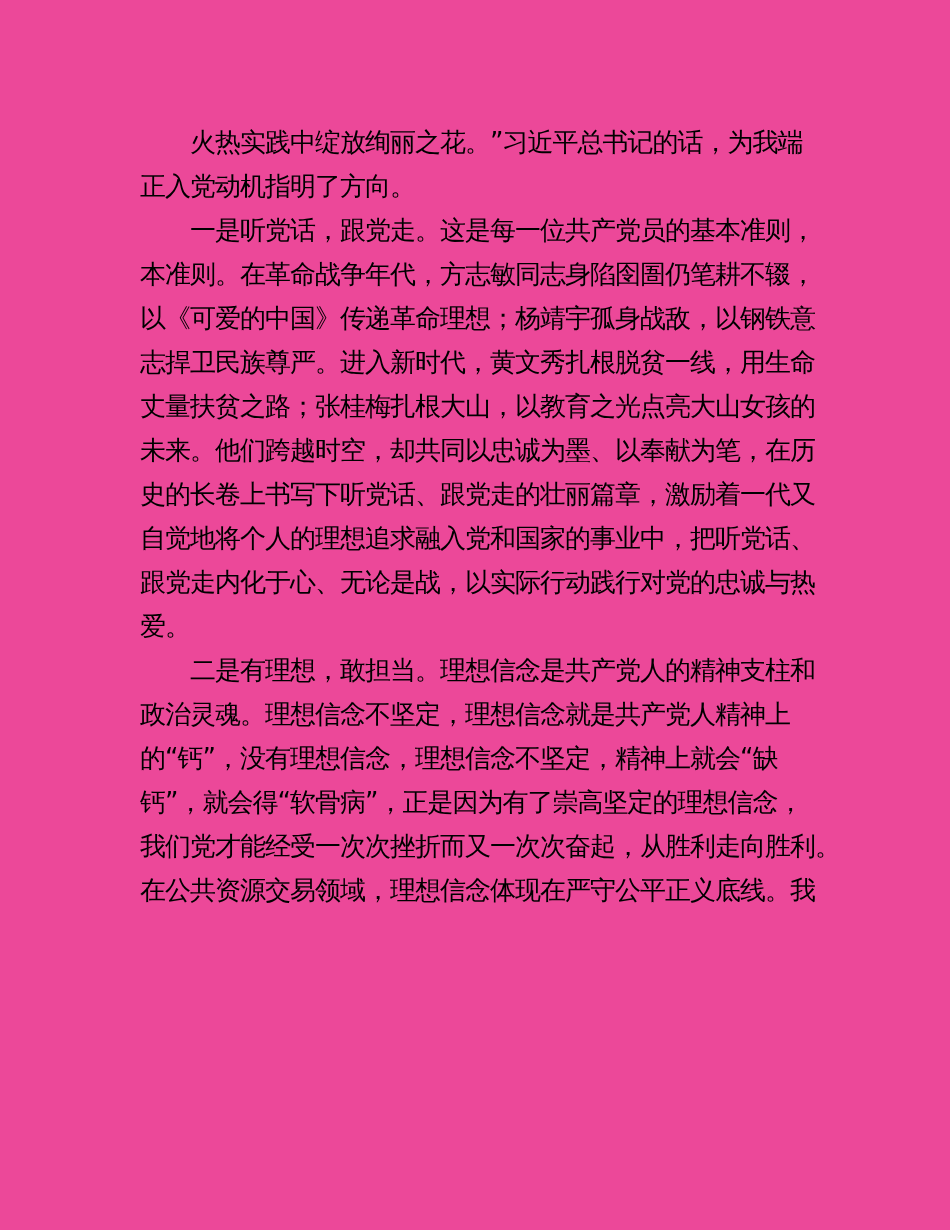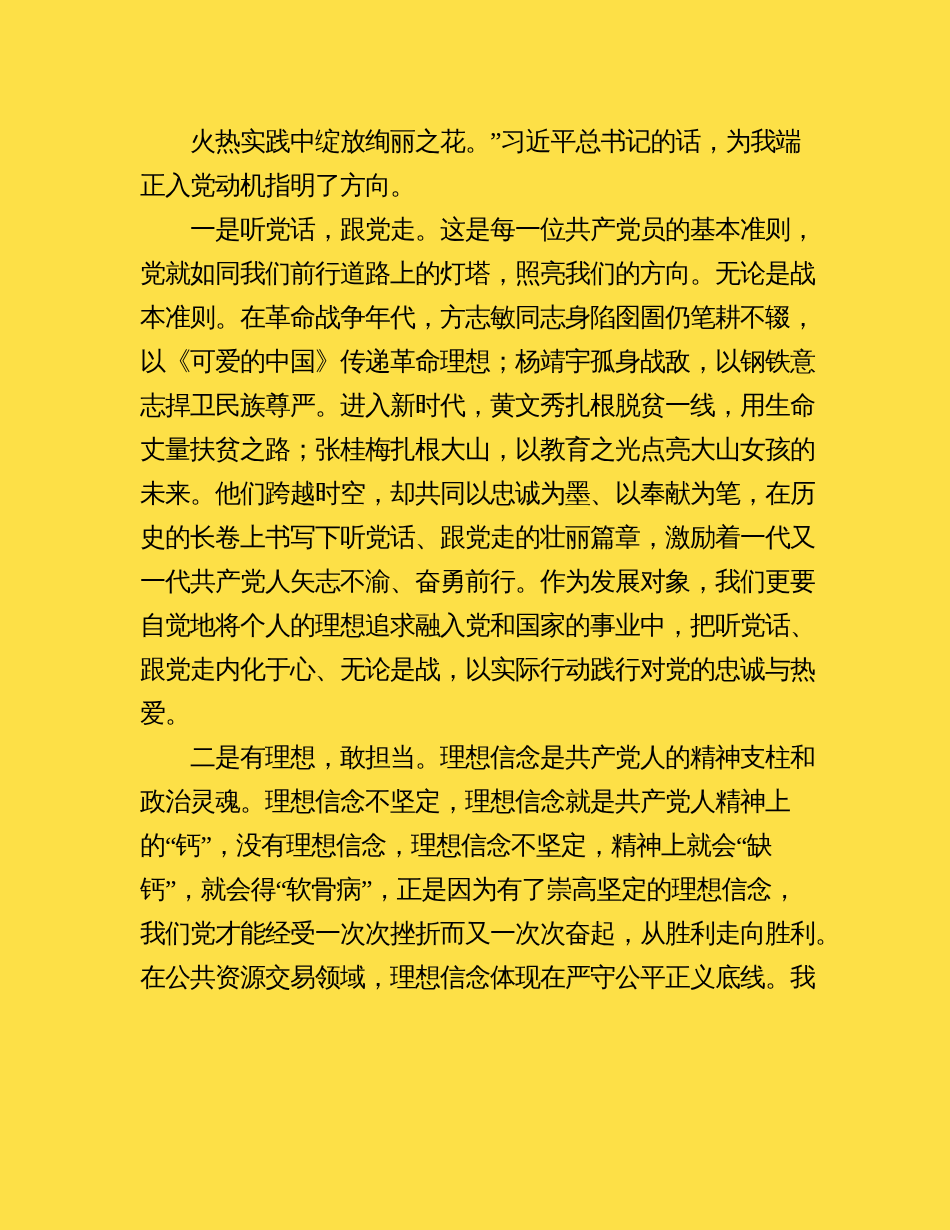--- a/index.html
+++ b/index.html
@@ -31,36 +31,34 @@
     letter-spacing: -1px;
     white-space: nowrap;
     text-align: left;
     overflow: visible;
   }
   .line.indent { padding-left: 50px; }
 </style>
 </head>
 <body>
 
-<div class="page" style="background: #fde047; font-family: Liberation Serif, serif;">
+<div class="page" style="background: #ec4899;">
   <div class="doc" id="doc-mount" style="color: rgb(0, 0, 0);">
       <div class="paragraph">
         <div class="line indent">火热实践中绽放绚丽之花。”习近平总书记的话，为我端</div>
         <div class="line">正入党动机指明了方向。</div>
       </div>
       <div class="paragraph">
         <div class="line indent">一是听党话，跟党走。这是每一位共产党员的基本准则，</div>
-        <div class="line">党就如同我们前行道路上的灯塔，照亮我们的方向。无论是战</div>
         <div class="line">本准则。在革命战争年代，方志敏同志身陷囹圄仍笔耕不辍，</div>
         <div class="line">以《可爱的中国》传递革命理想；杨靖宇孤身战敌，以钢铁意</div>
         <div class="line">志捍卫民族尊严。进入新时代，黄文秀扎根脱贫一线，用生命</div>
         <div class="line">丈量扶贫之路；张桂梅扎根大山，以教育之光点亮大山女孩的</div>
         <div class="line">未来。他们跨越时空，却共同以忠诚为墨、以奉献为笔，在历</div>
         <div class="line">史的长卷上书写下听党话、跟党走的壮丽篇章，激励着一代又</div>
-        <div class="line">一代共产党人矢志不渝、奋勇前行。作为发展对象，我们更要</div>
         <div class="line">自觉地将个人的理想追求融入党和国家的事业中，把听党话、</div>
         <div class="line">跟党走内化于心、无论是战，以实际行动践行对党的忠诚与热</div>
         <div class="line">爱。</div>
       </div>
       <div class="paragraph">
         <div class="line indent">二是有理想，敢担当。理想信念是共产党人的精神支柱和</div>
         <div class="line">政治灵魂。理想信念不坚定，理想信念就是共产党人精神上</div>
         <div class="line">的“钙”，没有理想信念，理想信念不坚定，精神上就会“缺</div>
         <div class="line">钙”，就会得“软骨病”，正是因为有了崇高坚定的理想信念，</div>
         <div class="line">我们党才能经受一次次挫折而又一次次奋起，从胜利走向胜利。</div>

